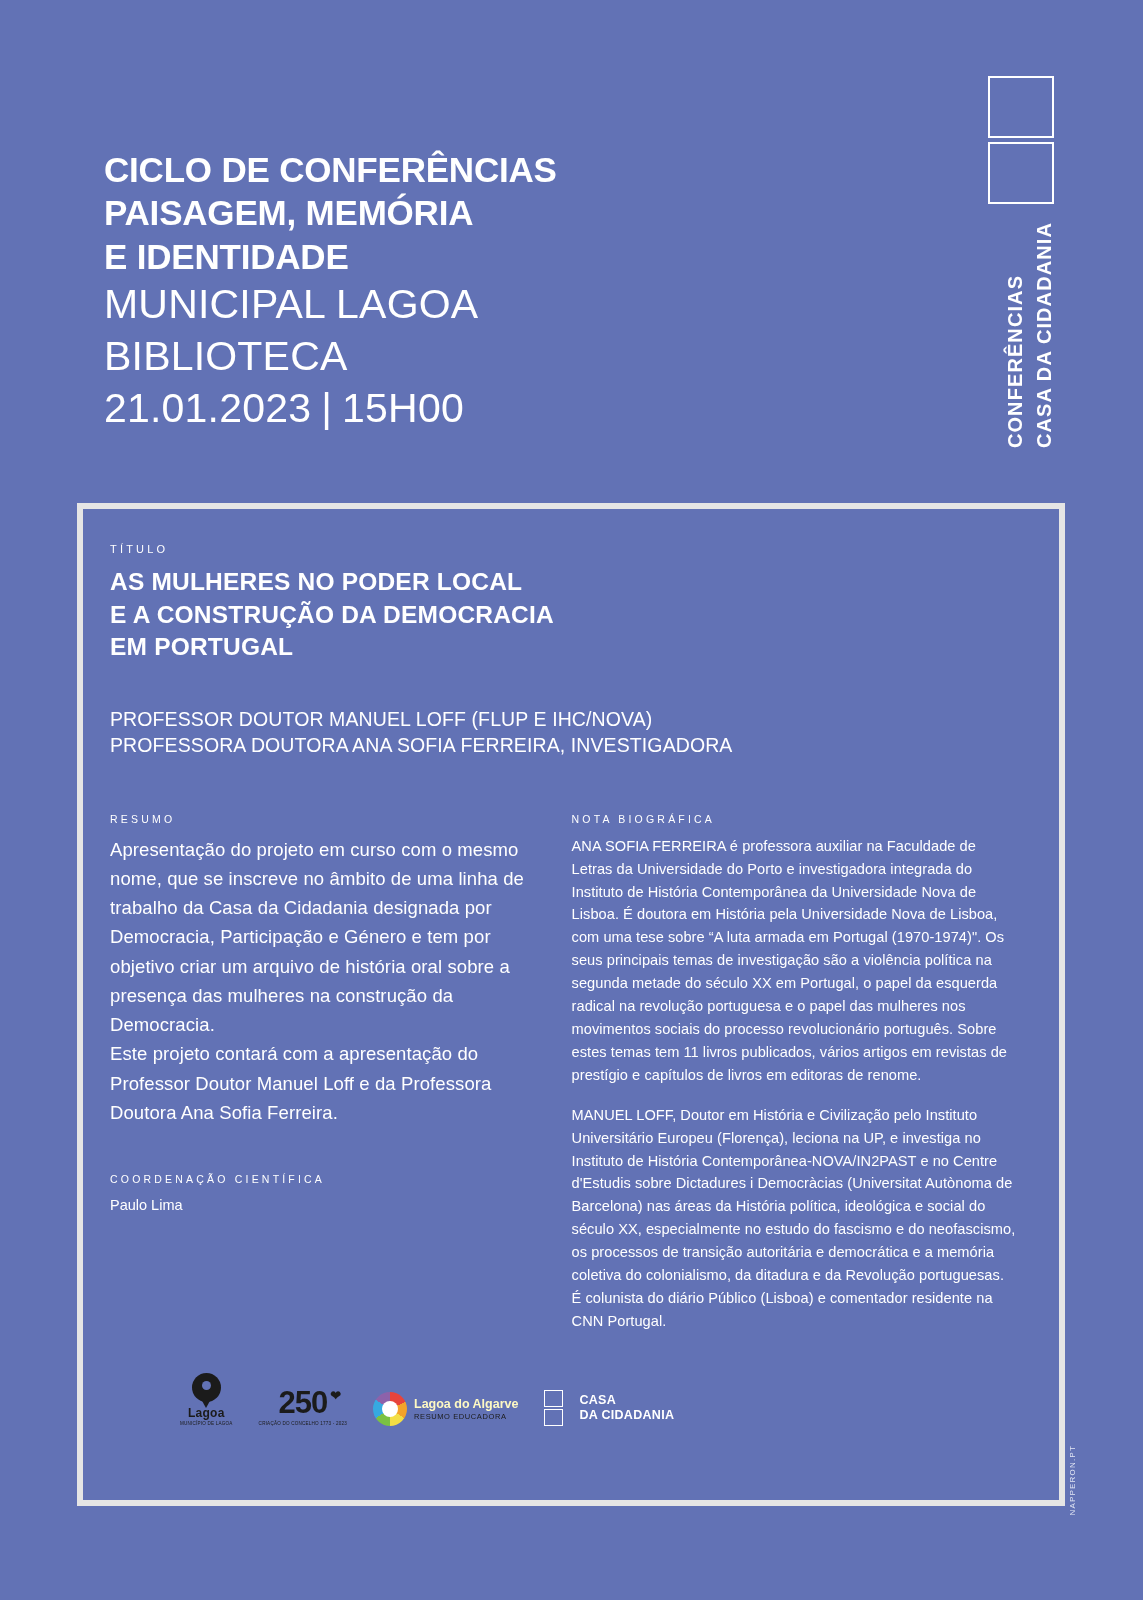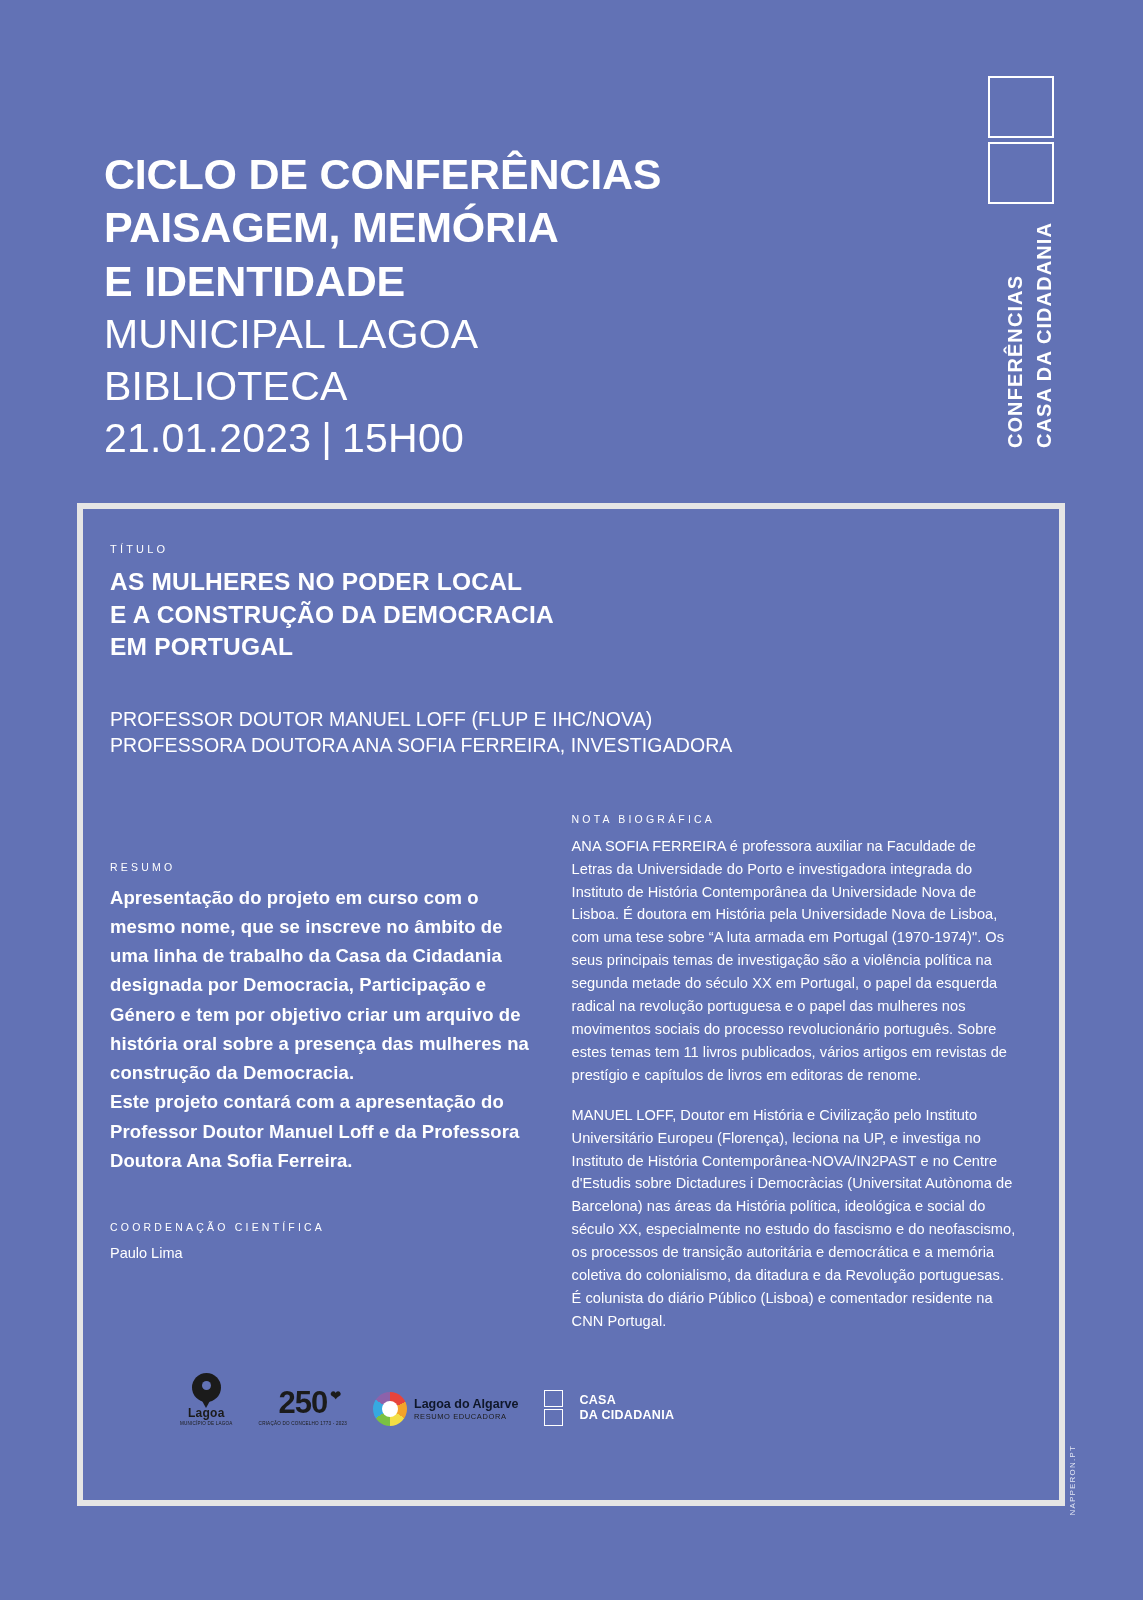--- a/index.html
+++ b/index.html
@@ -60,21 +60,21 @@
   }
 
   
   .headline {
     position: absolute;
     left: 104px;
     top: 148px;
     width: 800px;
   }
   .headline .big {
-    font-size: 43px;
+    font-size: 35px;
     font-weight: 700;
     line-height: 1.24;
     letter-spacing: -0.2px;
     text-transform: uppercase;
   }
   .headline .med {
     font-size: 41px;
     font-weight: 400;
     line-height: 1.27;
     letter-spacing: 0.2px;
@@ -123,36 +123,36 @@
     line-height: 1.36;
     letter-spacing: 0.1px;
     text-transform: uppercase;
   }
 
   
   .cols {
     display: flex;
     margin-top: 54px;
   }
-  .col-left { width: 468px; padding-right: 26px; box-sizing: border-box; margin-top: 48px; }
+  .col-left { width: 468px; padding-right: 26px; box-sizing: border-box; }
   .col-right { width: 452px; }
 
   .col-kicker {
     font-size: 10.5px;
     letter-spacing: 3.2px;
     text-transform: uppercase;
     margin-bottom: 10px;
   }
 
   .resumo-text p {
     margin: 0;
     font-size: 18.5px;
     line-height: 1.58;
     letter-spacing: 0.1px;
-    font-weight: 700;
+    font-weight: 400;
   }
 
   .bio-text p {
     margin: 0 0 17px 0;
     font-size: 14.6px;
     line-height: 1.57;
     letter-spacing: 0.05px;
     font-weight: 400;
   }
   .bio-text p:last-child { margin-bottom: 0; }
@@ -246,21 +246,21 @@
   }
   .logo-educadora .mark:after {
     content: "";
     position: absolute;
     left: 9px; top: 9px;
     width: 16px; height: 16px;
     background: #ffffff;
     border-radius: 50%;
   }
   .logo-educadora .txt .l1 {
-    font-size: 12.5px; font-weight: 700; color: #0f172a; line-height: 1.15;
+    font-size: 12.5px; font-weight: 700; color: #fef9c3; line-height: 1.15;
   }
   .logo-educadora .txt .l2 {
     font-size: 7.5px; color: #1b1b1b; letter-spacing: 0.6px;
   }
 
   .logo-casa { display: flex; align-items: center; gap: 16px; }
   .logo-casa .boxes .b {
     width: 19px; height: 17px;
     border: 1.6px solid #ffffff;
     box-sizing: border-box;

